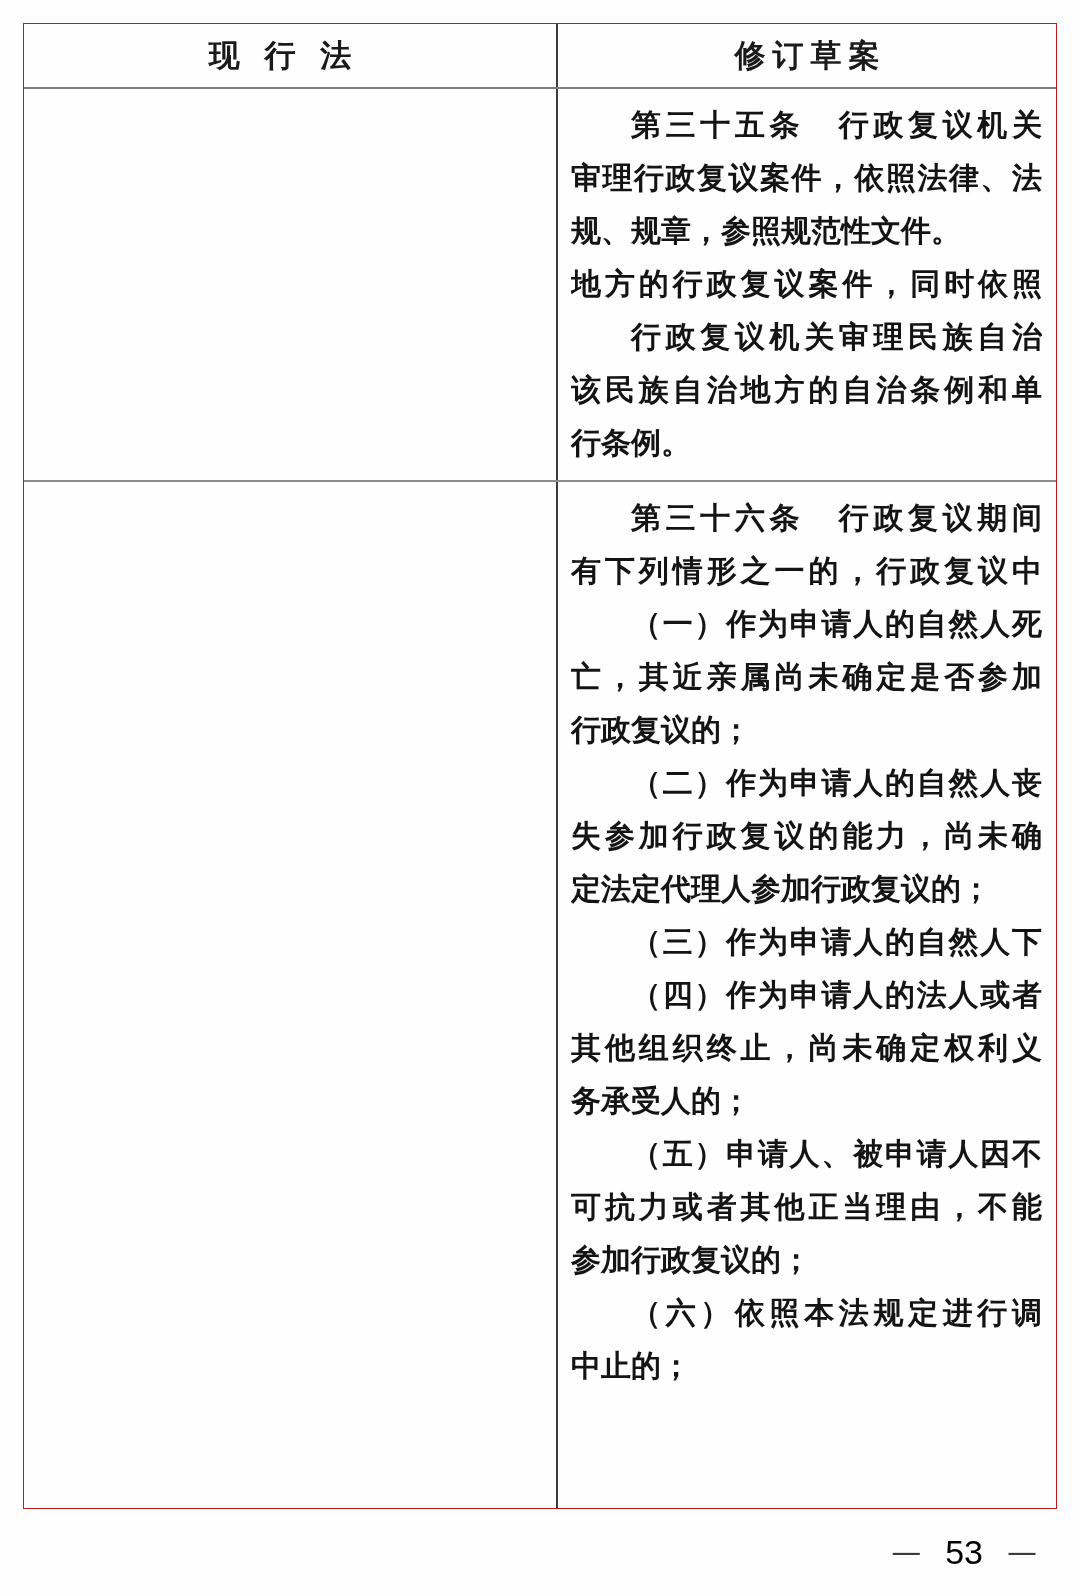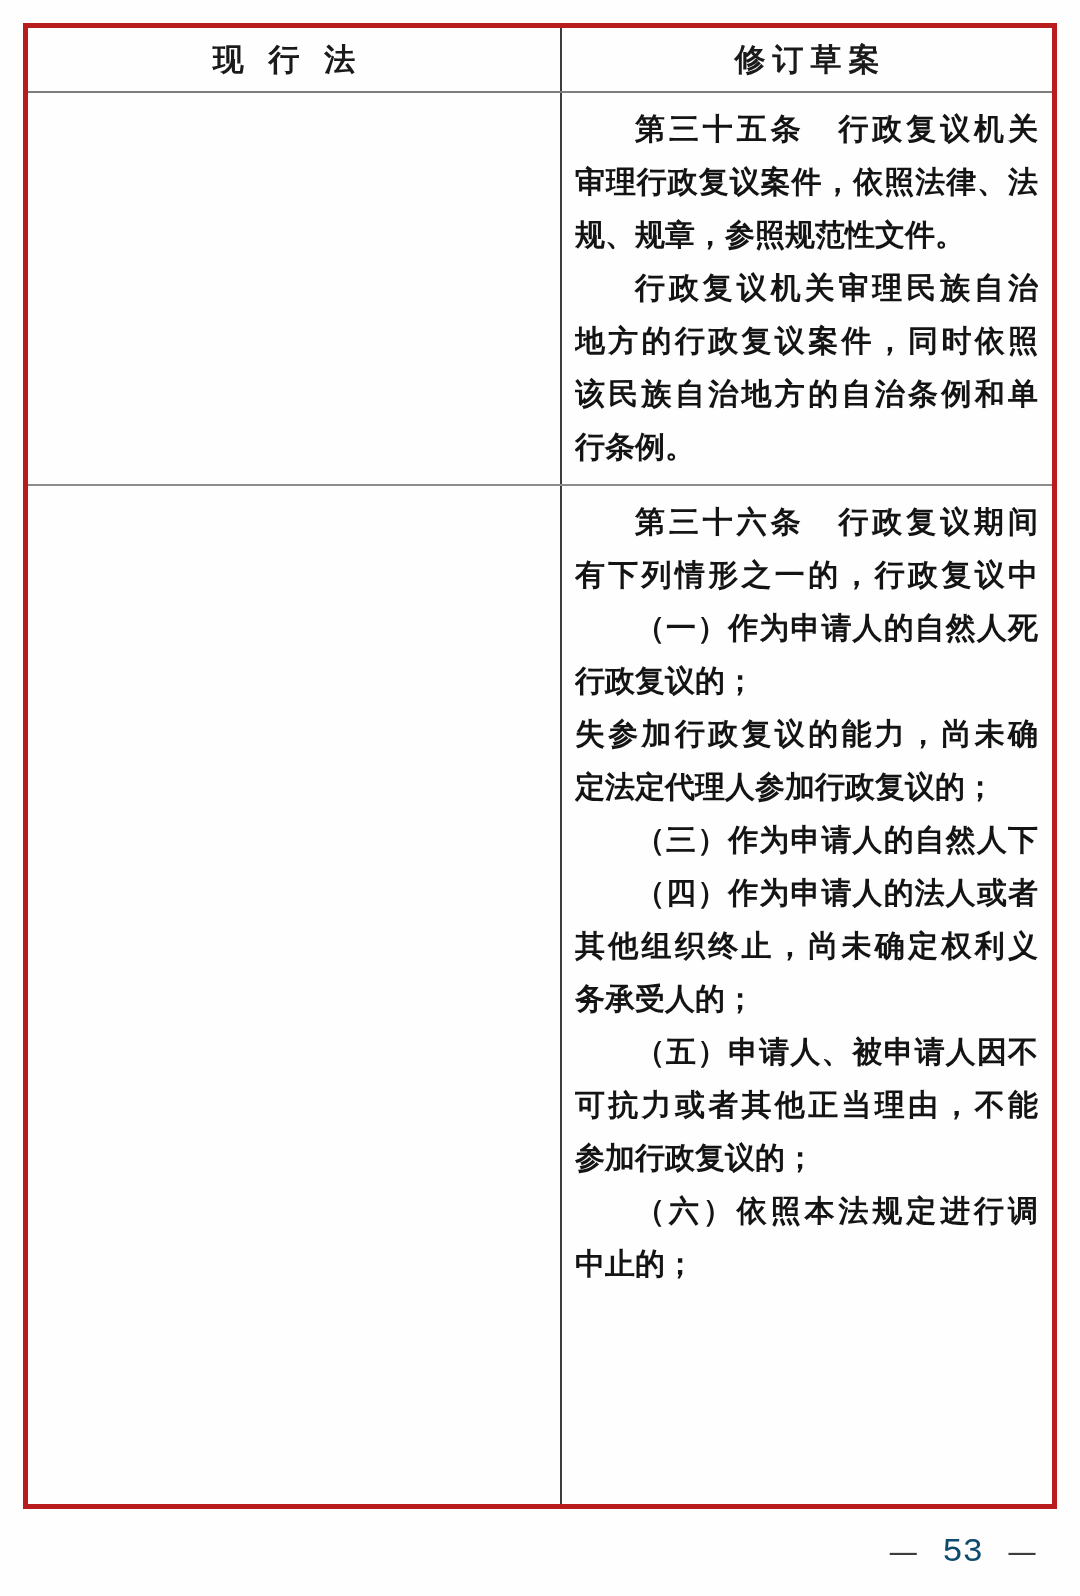--- a/index.html
+++ b/index.html
@@ -21,21 +21,21 @@
     width: 1080px;
     height: 1596px;
     background: #fefefe;
   }
   .law-table {
     position: absolute;
     left: 23px;
     top: 23px;
     width: 1034px;
     height: 1486px;
-    border: 5px solid #b91c1c;
+    border: 1px solid #b91c1c;
     box-sizing: border-box;
     display: flex;
     flex-direction: column;
     background: #fefefe;
   }
   .trow {
     display: flex;
     flex: 0 0 auto;
     min-height: 0;
   }
@@ -104,23 +104,23 @@
     display: flex;
     align-items: center;
     gap: 24px;
   }
   .footer .dash {
     font-size: 30px;
     color: #3d3d3d;
     line-height: 40px;
   }
   .footer .pagenum {
-    font-family: Liberation Mono, monospace;
+    font-family: Liberation Sans, sans-serif;
     font-size: 34px;
-    color: #0c4a6e;
+    color: #000000;
     line-height: 40px;
   }
 </style>
 </head>
 <body>
 
 <div class="page">
 
   <div class="law-table">
 
@@ -128,34 +128,36 @@
       <div class="cell left th">现 行 法</div>
       <div class="cell right th">修订草案</div>
     </div>
 
     <div class="trow row1">
       <div class="cell left body"></div>
       <div class="cell right body">
           <div class="line indent just">第三十五条　行政复议机关</div>
           <div class="line just">审理行政复议案件，依照法律、法</div>
           <div class="line">规、规章，参照规范性文件。</div>
+          <div class="line just">地方的行政复议案件，同时依照</div>
           <div class="line indent just">行政复议机关审理民族自治</div>
-          <div class="line just">地方的行政复议案件，同时依照</div>
           <div class="line just">该民族自治地方的自治条例和单</div>
           <div class="line">行条例。</div>
         </div>
     </div>
 
     <div class="trow row2">
       <div class="cell left body"></div>
       <div class="cell right body">
           <div class="line indent just">第三十六条　行政复议期间</div>
           <div class="line just">有下列情形之一的，行政复议中止：</div>
           <div class="line indent just">（一）作为申请人的自然人死</div>
+          <div class="line just">亡，其近亲属尚未确定是否参加</div>
           <div class="line">行政复议的；</div>
+          <div class="line indent just">（二）作为申请人的自然人丧</div>
           <div class="line just">失参加行政复议的能力，尚未确</div>
           <div class="line">定法定代理人参加行政复议的；</div>
           <div class="line indent just">（三）作为申请人的自然人下</div>
           <div class="line indent just">（四）作为申请人的法人或者</div>
           <div class="line just">其他组织终止，尚未确定权利义</div>
           <div class="line">务承受人的；</div>
           <div class="line indent just">（五）申请人、被申请人因不</div>
           <div class="line just">可抗力或者其他正当理由，不能</div>
           <div class="line">参加行政复议的；</div>
           <div class="line indent just">（六）依照本法规定进行调</div>

